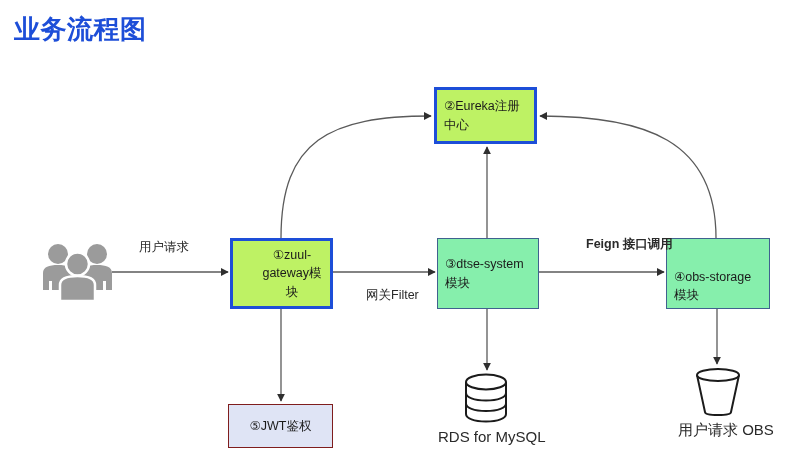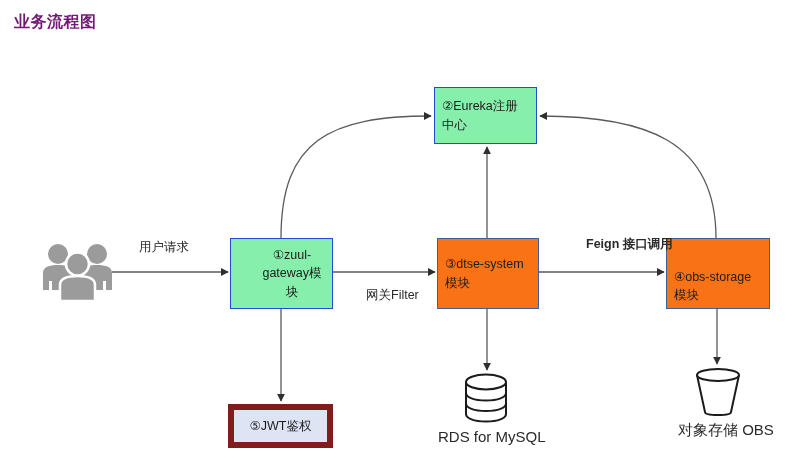--- a/index.html
+++ b/index.html
@@ -13,23 +13,23 @@
     position: relative;
     overflow: hidden;
     font-family: "Liberation Sans", "DejaVu Sans", sans-serif;
     color: #333333;
   }
 
   #page-title {
     position: absolute;
     left: 14px;
     top: 12px;
-    font-size: 16px;
+    font-size: 26px;
     font-weight: bold;
-    color: #701a75;
+    color: #1d4ed8;
     letter-spacing: 0.5px;
     white-space: nowrap;
   }
 
   #canvas {
     position: absolute;
     left: 0;
     top: 0;
     width: 791px;
     height: 469px;
@@ -39,30 +39,30 @@
     position: absolute;
     box-sizing: border-box;
     display: flex;
     align-items: center;
     font-size: 12.5px;
     line-height: 1.45;
     color: #1b1b1b;
     padding: 4px 7px;
   }
   .node-pink {
-    background: #86efac;
-    border: 1px solid #1d4ed8;
+    background: #bef264;
+    border: 3px solid #1d4ed8;
   }
   .node-blue {
-    background: #f97316;
+    background: #86efac;
     border: 1px solid #40618f;
   }
   .node-lavender {
     background: #dfe4f5;
-    border: 6px solid #7f1d1d;
+    border: 1px solid #7f1d1d;
   }
   .node-center { justify-content: center; text-align: center; }
   .node-left { justify-content: flex-start; text-align: left; }
 
   #node-zuul   { left: 230px; top: 238px; width: 103px; height: 71px; padding-left: 28px; }
   #node-eureka { left: 434px; top: 87px;  width: 103px; height: 57px; }
   #node-dtse   { left: 437px; top: 238px; width: 102px; height: 71px; }
   #node-obs    { left: 666px; top: 238px; width: 104px; height: 71px; align-items: flex-end; }
   #node-jwt    { left: 228px; top: 404px; width: 105px; height: 44px; }
 
@@ -173,13 +173,13 @@
 
 <div class="node node-lavender node-center" id="node-jwt">
   <span>⑤JWT鉴权</span>
 </div>
 
 <div class="edge-label" id="label-user-request">用户请求</div>
 <div class="edge-label" id="label-gateway-filter">网关Filter</div>
 <div class="edge-label" id="label-feign">Feign 接口调用</div>
 
 <div class="icon-caption" id="caption-mysql">RDS for MySQL</div>
-<div class="icon-caption" id="caption-obs">对象存储 OBS</div>
+<div class="icon-caption" id="caption-obs">用户请求 OBS</div>
 
 </body></html>

